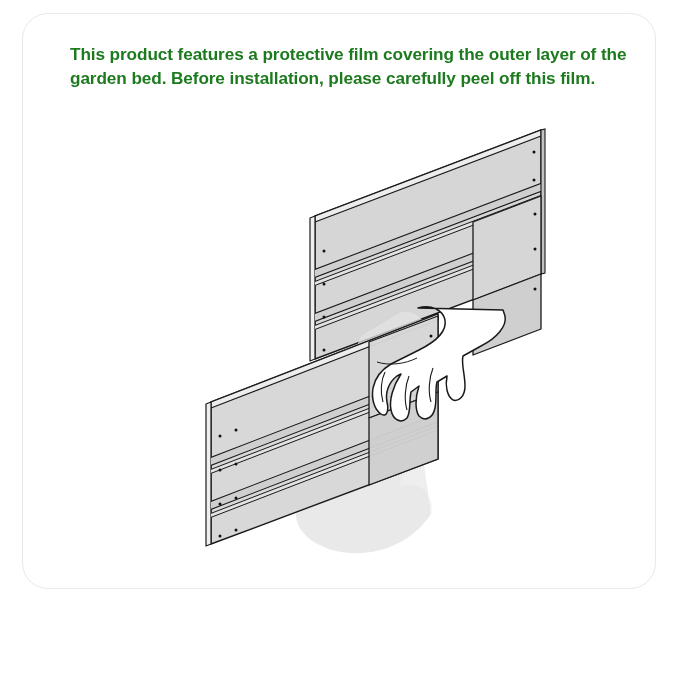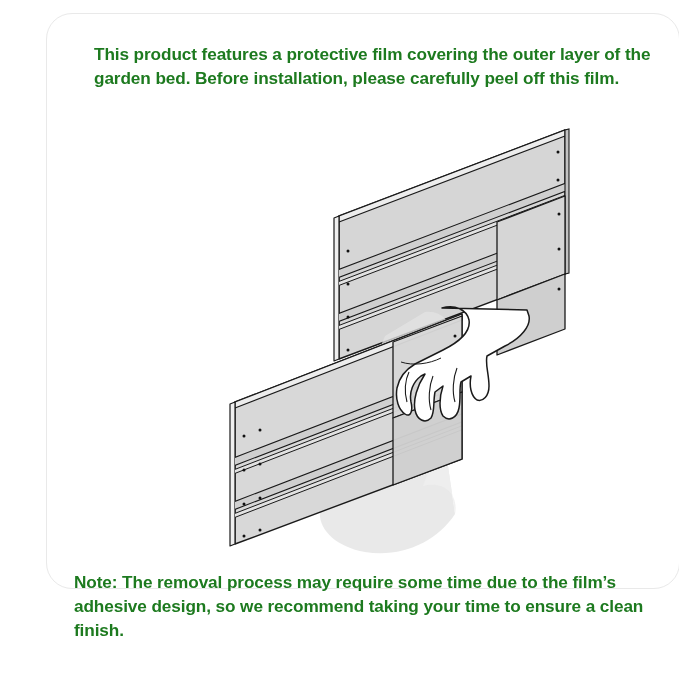--- a/index.html
+++ b/index.html
@@ -17,21 +17,20 @@
   #instruction-card {
     position: absolute;
     left: 22px;
     top: 13px;
     width: 634px;
     height: 576px;
     background: #ffffff;
     border: 1px solid #e9e9e9;
     border-radius: 26px;
     box-sizing: border-box;
-    margin-left: 24px;
   }
 
   .note-text {
     position: absolute;
     color: #1d7a1f;
     font-weight: bold;
     font-size: 17.2px;
     line-height: 24.2px;
     letter-spacing: -0.1px;
     white-space: pre-line;
@@ -199,15 +198,14 @@
 
         <path d="M222,258 C 218,266 217,278 220,288" fill="none" stroke="#1a1a1a" stroke-width="1.1"></path>
         <path d="M246,262 C 242,272 241,286 244,296" fill="none" stroke="#1a1a1a" stroke-width="1.1"></path>
         <path d="M270,254 C 266,264 265,278 268,288" fill="none" stroke="#1a1a1a" stroke-width="1.1"></path>
         <path d="M214,248 C 226,252 242,250 254,244" fill="none" stroke="#1a1a1a" stroke-width="1"></path>
       </g>
 
     </svg>
   </div>
 
-  <p class="note-text" id="footer-note-text">Note: The removal process may require some time due to the film’s adhesive design, so we recommend taking your time to ensure a clean finish.</p>
 
 </div>
 
 </body></html>

